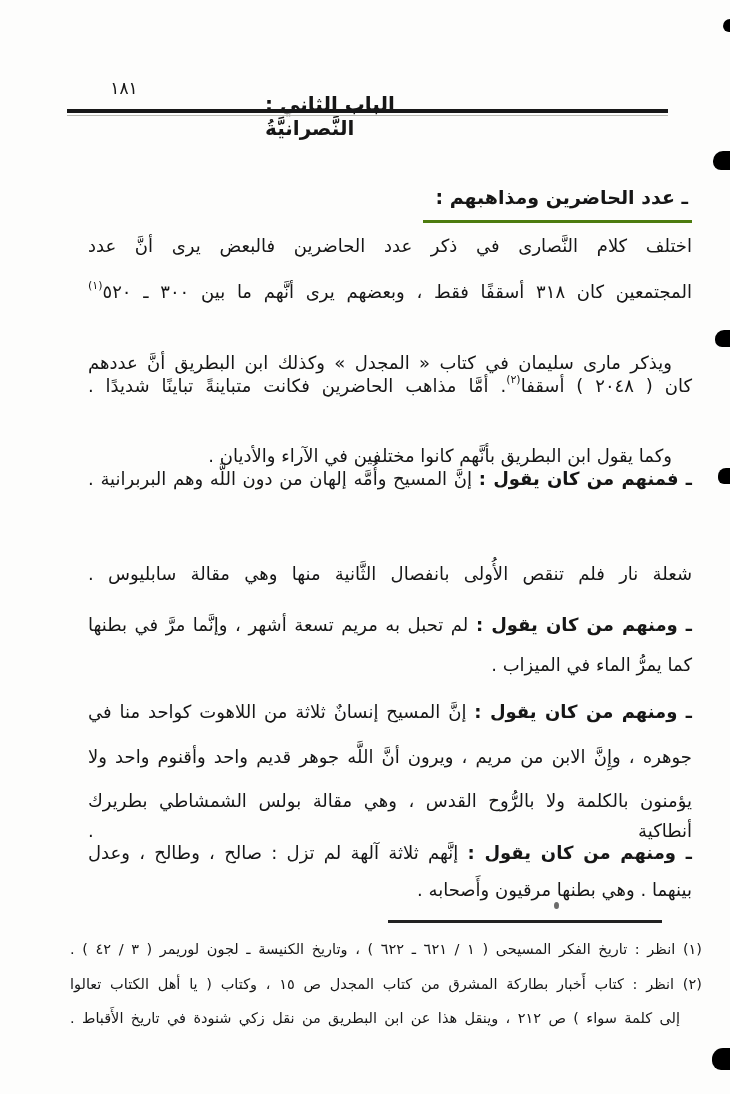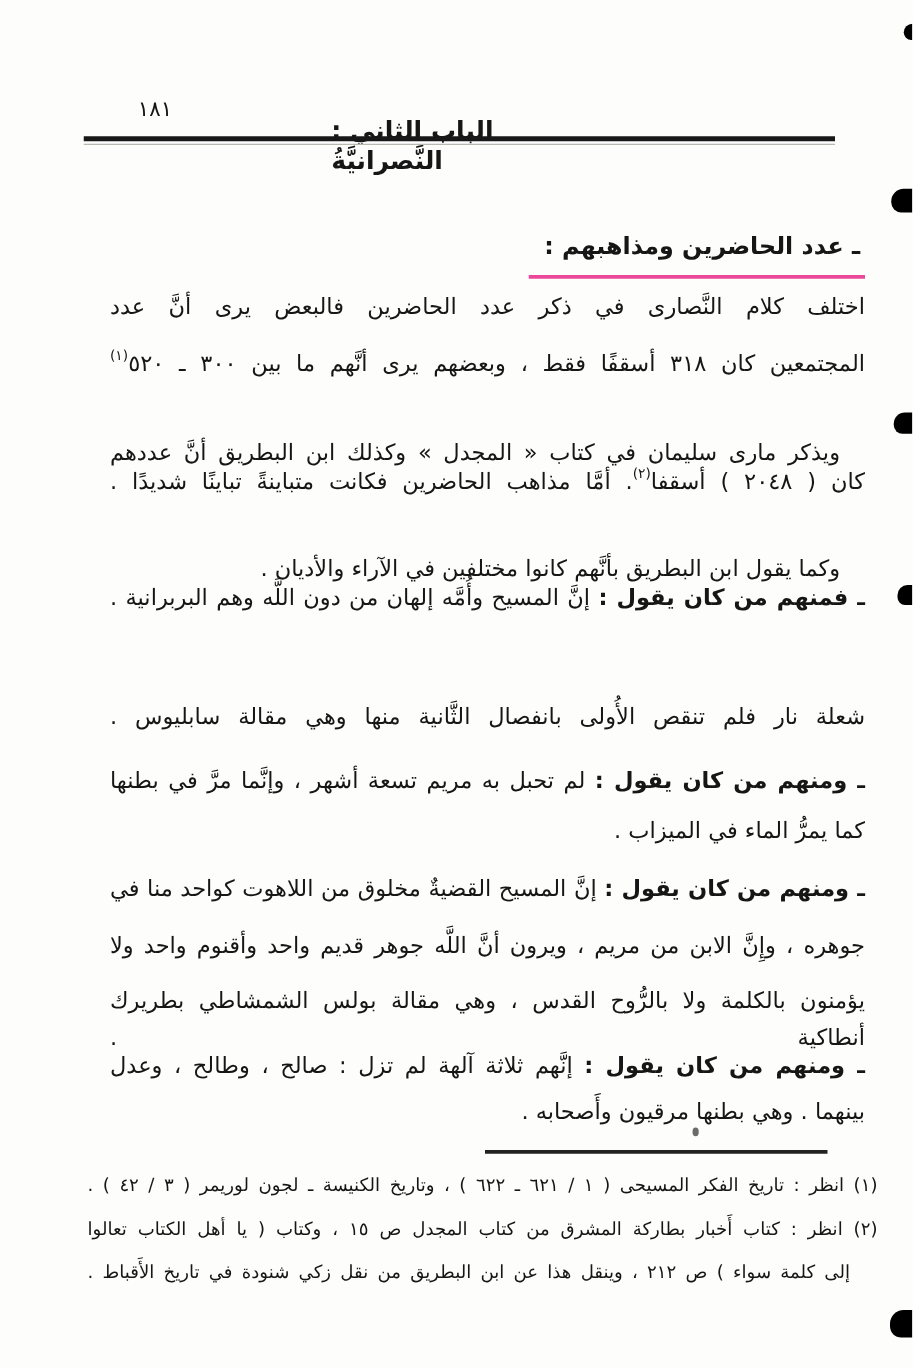--- a/index.html
+++ b/index.html
@@ -13,21 +13,21 @@
   .header-rule{position:absolute;left:67px;top:109px;width:601px;height:4px;background:#181818;}
   .header-rule:after{content:"";position:absolute;left:0;top:6px;width:100%;height:1px;background:#b9b9b2;}
   
   .textblock{position:absolute;left:88px;top:0;width:604px;height:920px;direction:rtl;}
   .ln{position:absolute;right:0;width:100%;height:34px;font-size:18px;line-height:30px;
       text-align:right;white-space:normal;}
   .ln.just{text-align:justify;text-align-last:justify;}
   .ln.ind{padding-right:20px;box-sizing:border-box;margin-top:23px;}
   .b{font-weight:bold;}
   .hd{display:inline-block;font-size:19px;font-weight:bold;
-      border-bottom:3px solid #ec4899;padding:0 4px 8px 12px;}
+      border-bottom:3px solid #4d7c0f;padding:0 4px 8px 12px;}
   sup{font-size:11px;line-height:0;position:relative;top:-2px;}
   
   .fnsep{position:absolute;left:388px;top:920px;width:274px;height:3px;background:#222;}
   .footnotes{position:absolute;left:70px;top:0;width:632px;direction:rtl;}
   .fn{position:absolute;right:0;width:100%;height:30px;font-size:14.5px;line-height:26px;
       text-align:justify;text-align-last:justify;margin-left:48px;}
   .fn.ind{padding-right:22px;box-sizing:border-box;}
   
   .blob{position:absolute;background:#000;}
   .speck{position:absolute;background:#3a3a3a;border-radius:50%;opacity:.75;}
@@ -79,21 +79,21 @@
 
     <div class="ln just" style="top:610px">
       <span class="b">ـ ومنهم من كان يقول :</span><span> لم تحبل به مريم تسعة أشهر ، وإنَّما مرَّ في بطنها</span>
     </div>
 
     <div class="ln" style="top:650px">
       <span>كما يمرُّ الماء في الميزاب .</span>
     </div>
 
     <div class="ln just" style="top:697px">
-      <span class="b">ـ ومنهم من كان يقول :</span><span> إنَّ المسيح القضيةٌ مخلوق من اللاهوت كواحد منا في</span>
+      <span class="b">ـ ومنهم من كان يقول :</span><span> إنَّ المسيح إنسانٌ ثلاثة من اللاهوت كواحد منا في</span>
     </div>
 
     <div class="ln just" style="top:742px">
       <span>جوهره ، وإِنَّ الابن من مريم ، ويرون أنَّ اللَّه جوهر قديم واحد وأقنوم واحد ولا</span>
     </div>
 
     <div class="ln just" style="top:786px">
       <span>يؤمنون بالكلمة ولا بالرُّوح القدس ، وهي مقالة بولس الشمشاطي بطريرك أنطاكية .</span>
     </div>
 

